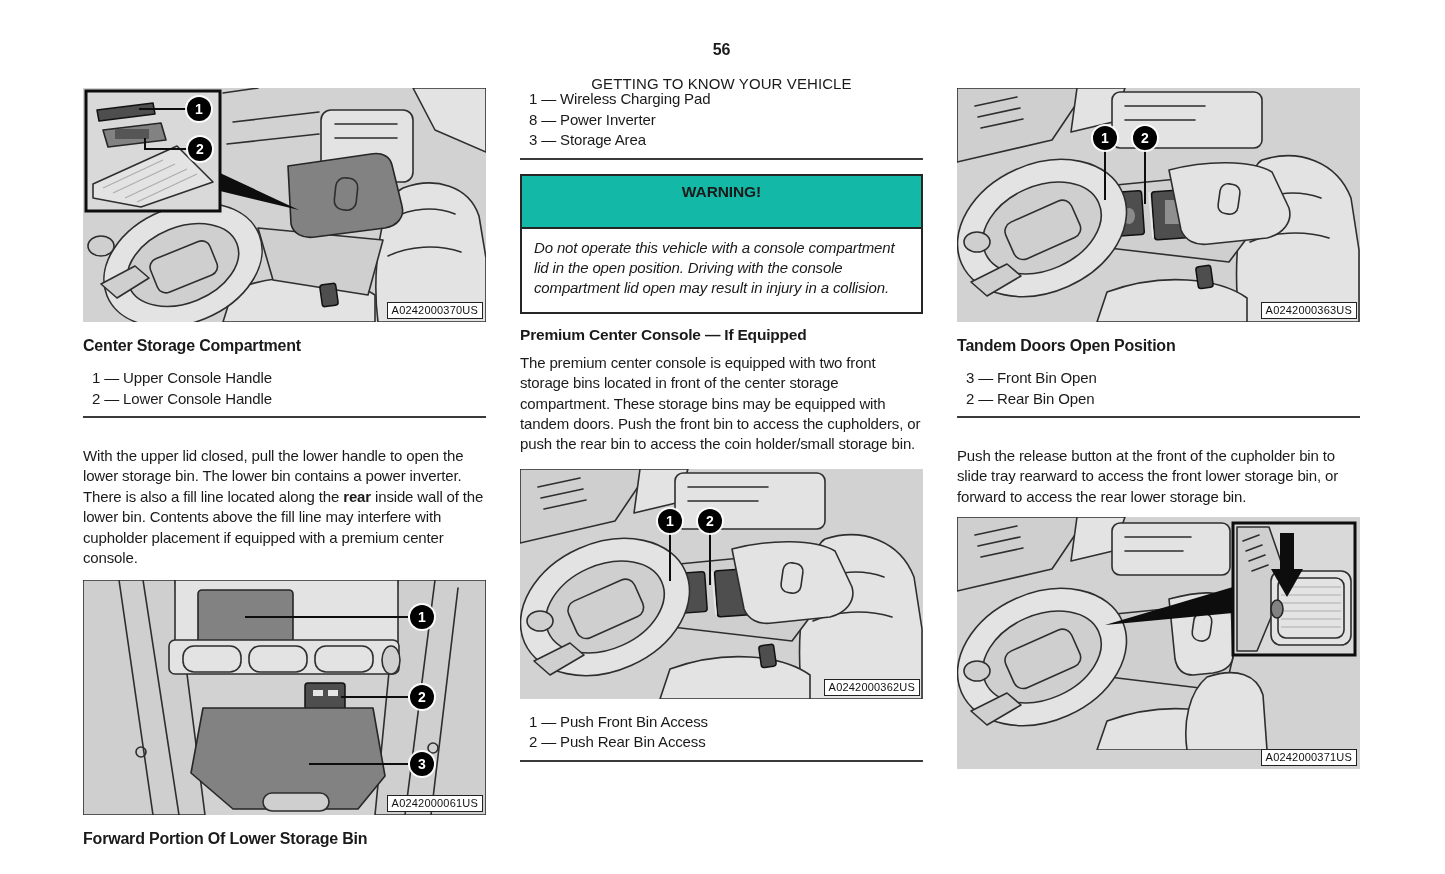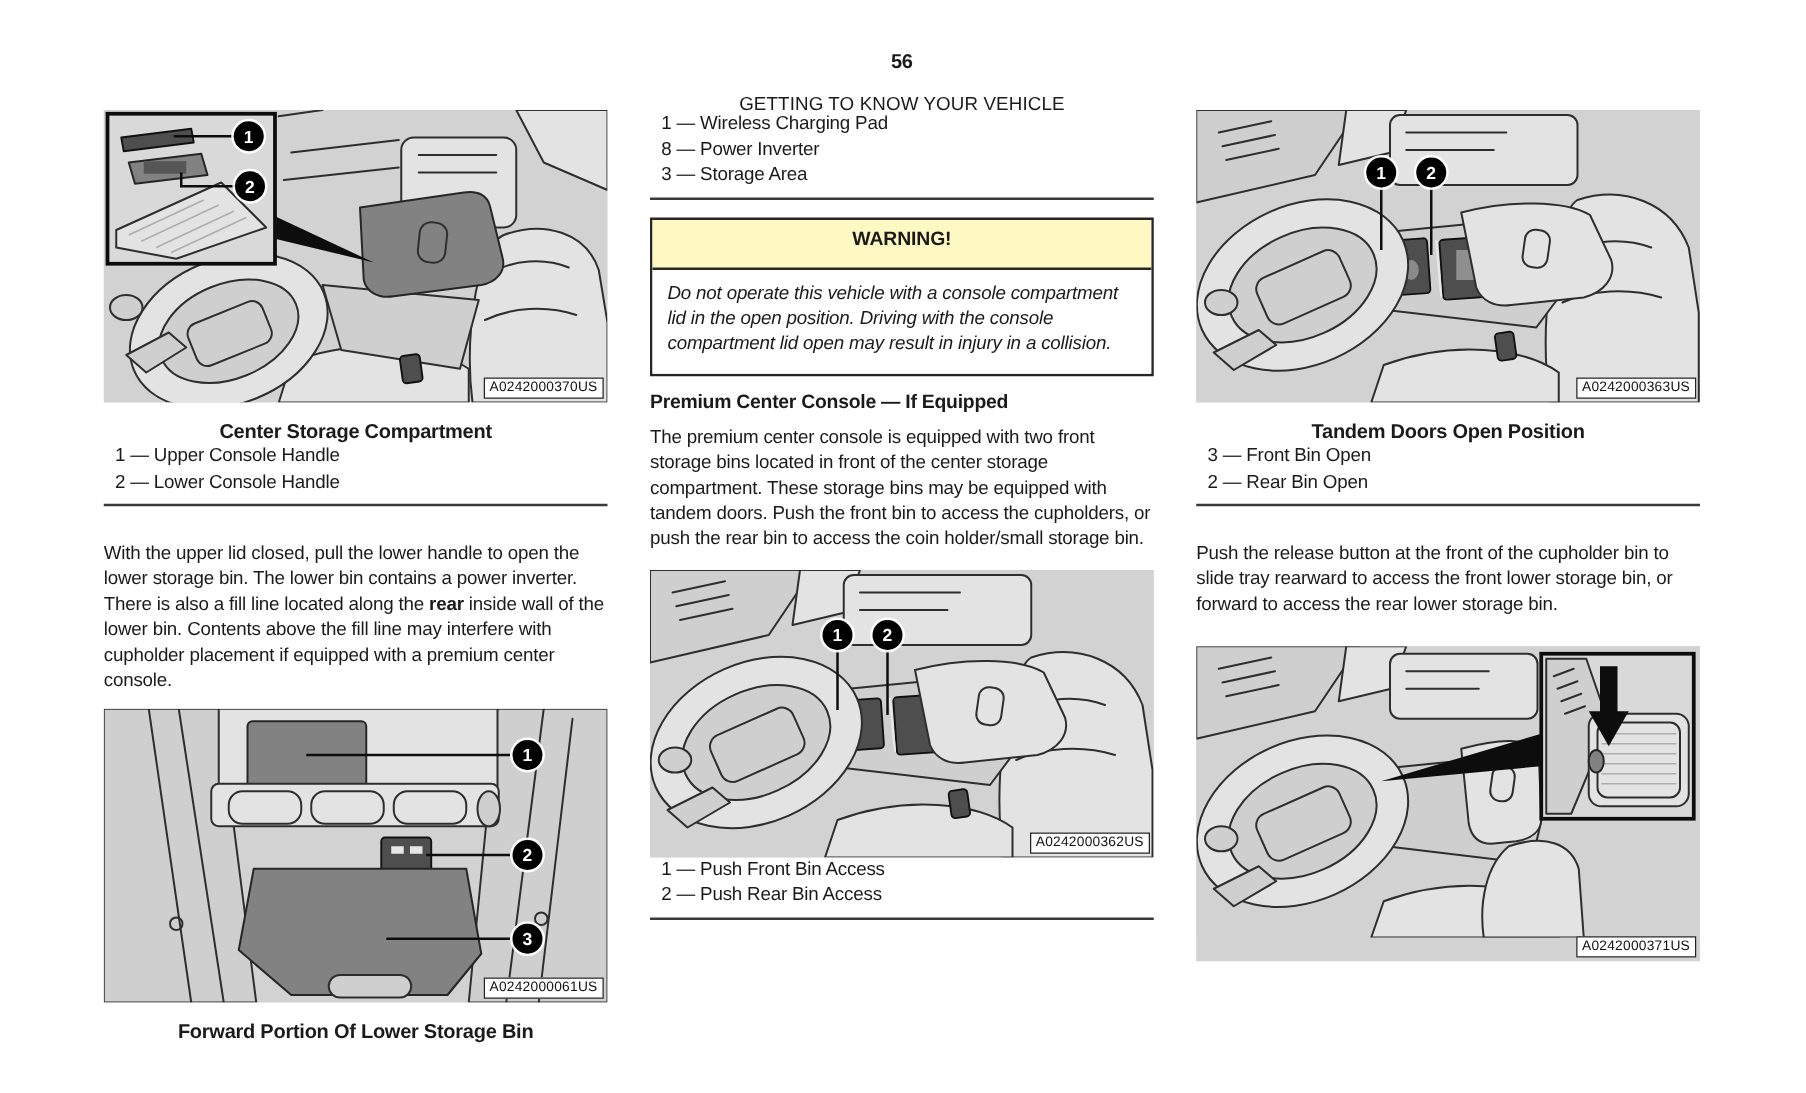--- a/index.html
+++ b/index.html
@@ -21,28 +21,28 @@
   
   .figure { position:relative; background:#d2d2d2; overflow:hidden; }
   .figure svg { display:block; }
   .code-badge { position:absolute; right:3px; bottom:3px; background:#ffffff; border:1px solid #222;
                 font-size:11px; font-weight:normal; line-height:15px; padding:0 4px; letter-spacing:0.2px; color:#111; }
   .callout { position:absolute; width:24px; height:24px; border-radius:50%; background:#000; color:#fff;
              font-weight:bold; font-size:14px; display:flex; align-items:center; justify-content:center;
              box-shadow:0 0 0 2px rgba(255,255,255,0.9); line-height:1; }
 
   
-  .fig-caption { text-align:center; font-weight:bold; font-size:16px; margin-top:15px; letter-spacing:-0.2px; }
-  .legend { margin-top:0; padding:0 0 7px 9px; border-bottom:2px solid #3a3a3a;
+  .fig-caption { text-align:left; font-weight:bold; font-size:16px; margin-top:15px; letter-spacing:-0.2px; }
+  .legend { margin-top:13px; padding:0 0 7px 9px; border-bottom:2px solid #3a3a3a;
             font-size:15px; line-height:20.5px; letter-spacing:-0.15px; }
   .legend.first { margin-top:1px; }
   .para { margin-top:28px; font-size:15px; line-height:20.4px; letter-spacing:-0.15px; }
   .warn-box { margin-top:14px; border:2px solid #262626; }
-  .warn-head { background:#fef9c3; text-align:center; font-weight:bold; font-size:15.5px;
-               padding:7px 0 13px; border-bottom:2px solid #262626; letter-spacing:-0.1px; }
+  .warn-head { background:#14b8a6; text-align:center; font-weight:bold; font-size:15.5px;
+               padding:7px 0 26px; border-bottom:2px solid #262626; letter-spacing:-0.1px; }
   .warn-body { background:#fff; padding:9px 12px 13px; font-size:15px; line-height:20.4px; letter-spacing:-0.15px;font-style:italic; }
   .section-heading { margin-top:12px; font-weight:bold; font-size:15.5px; letter-spacing:-0.2px; }
   .para.tight { margin-top:9px; }
   .fig-gap { margin-top:12px; }
 
   
   svg .ln     { fill:none; stroke:#2e2e2e; stroke-width:1.6; stroke-linejoin:round; stroke-linecap:round; }
   svg .lnw    { fill:none; stroke:#e8e8e8; stroke-width:1.8; stroke-linecap:round; }
   svg .fill-l { fill:#e3e3e3; stroke:#2e2e2e; stroke-width:1.6; stroke-linejoin:round; }
   svg .fill-m { fill:#cfcfcf; stroke:#2e2e2e; stroke-width:1.6; stroke-linejoin:round; }
@@ -239,21 +239,21 @@
 
   <div class="fig-caption">Tandem Doors Open Position</div>
 
   <div class="legend">
     <div>3 — Front Bin Open</div>
     <div>2 — Rear Bin Open</div>
   </div>
 
   <div class="para">Push the release button at the front of the cupholder bin to slide tray rearward to access the front lower storage bin, or forward to access the rear lower storage bin.</div>
 
-  <div class="figure" style="height:252px; margin-top:23px">
+  <div class="figure" style="height:252px; margin-top:10px">
     <svg width="403" height="233" viewBox="0 0 403 233">
       <rect width="403" height="233" fill="#d2d2d2"></rect>
       <path class="fill-m" d="M0,0 L130,0 L95,52 L0,74 Z"></path>
       <path class="ln" d="M18,18 l42,-9 M21,29 l42,-9 M24,40 l42,-9"></path>
       <path class="fill-l" d="M120,0 L168,0 L156,34 L114,44 Z"></path>
       <rect class="fill-l" x="155" y="6" width="118" height="52" rx="8"></rect>
       <path class="ln" d="M168,20 h66 M168,34 h58"></path>
       <path class="fill-l" d="M150,204 C205,184 262,190 290,210 L290,233 L140,233 Z"></path>
       <path class="fill-m" d="M128,100 L268,86 L276,140 L268,174 L152,160 Z"></path>
       <path class="fill-l" d="M212,82 C246,73 264,74 274,84 L276,138 C276,148 268,154 256,156 L236,158 C226,158 220,152 218,142 Z"></path>

